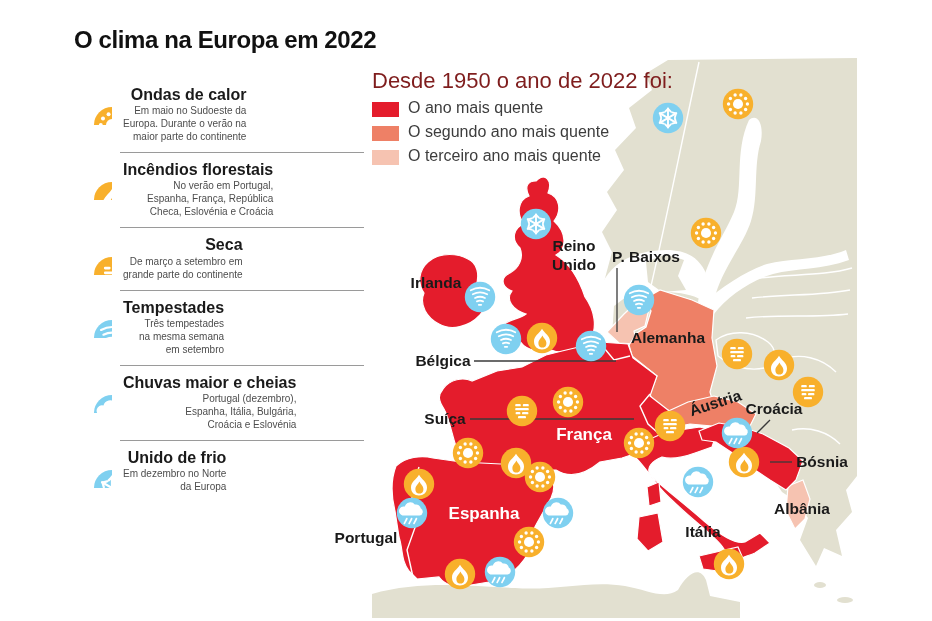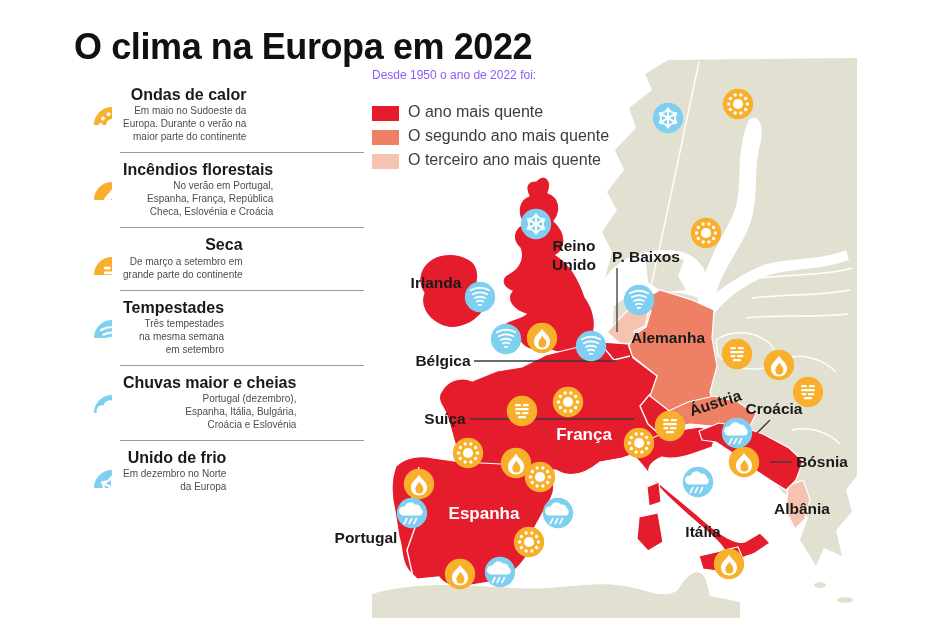--- a/index.html
+++ b/index.html
@@ -1,30 +1,30 @@
 <!DOCTYPE html>
 <html><head>
 <meta charset="utf-8">
 <style>
   html,body{margin:0;padding:0;background:#fff;}
   .page{position:relative;width:932px;height:621px;background:#fff;overflow:hidden;
         font-family:"Liberation Sans",sans-serif;}
   
   .title{position:absolute;left:74px;top:26px;z-index:3;
-         font-size:36px;font-weight:700;color:#111;letter-spacing:-0.4px;}
+         font-size:24px;font-weight:700;color:#111;letter-spacing:-0.4px;}
   
   .sidebar{position:absolute;left:74px;top:78px;width:296px;z-index:3;text-align:right;}
   .side-item{display:flex;gap:11px;padding:7px 0 9px 0;}
   .side-ic{width:38px;height:38px;flex:0 0 38px;margin-top:2px;}
   .side-title{font-size:16px;font-weight:700;color:#1a1a1a;line-height:1.2;}
   .side-body{font-size:10px;color:#4d4d4d;line-height:1.3;}
   .side-div{border-top:1px solid #9a9a9a;margin-left:46px;width:244px;height:0;}
   
   .maplegend{position:absolute;left:372px;top:68px;z-index:3;}
-  .leg-title{font-size:12px;color:#8b5cf6;margin-bottom:21px;}
+  .leg-title{font-size:22px;color:#7f1d1d;margin-bottom:5px;}
   .leg-row{display:flex;align-items:flex-end;gap:9px;margin-bottom:6px;}
   .leg-swatch{width:27px;height:15px;flex:0 0 27px;}
   .leg-label{font-size:16px;color:#3d3d3d;}
   
   #map{position:absolute;left:0;top:0;z-index:1;}
   .land{fill:var(--land);}
   .sea{fill:#fff;}
   .hot1{fill:var(--hot1);stroke:#fff;stroke-width:1.2;}
   .hot2{fill:var(--hot2);stroke:#fff;stroke-width:1.2;}
   .hot3{fill:var(--hot3);stroke:#fff;stroke-width:1.2;}

